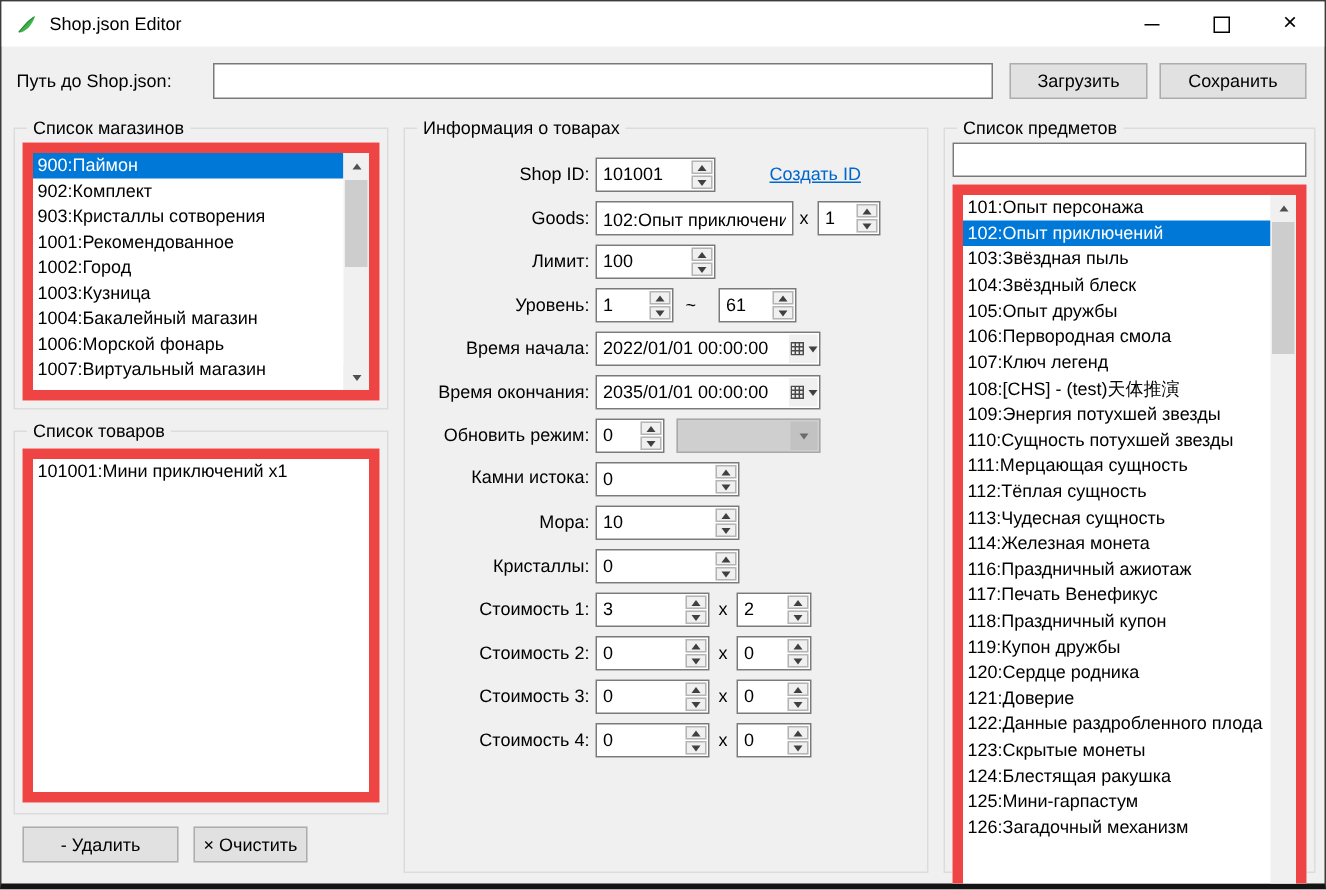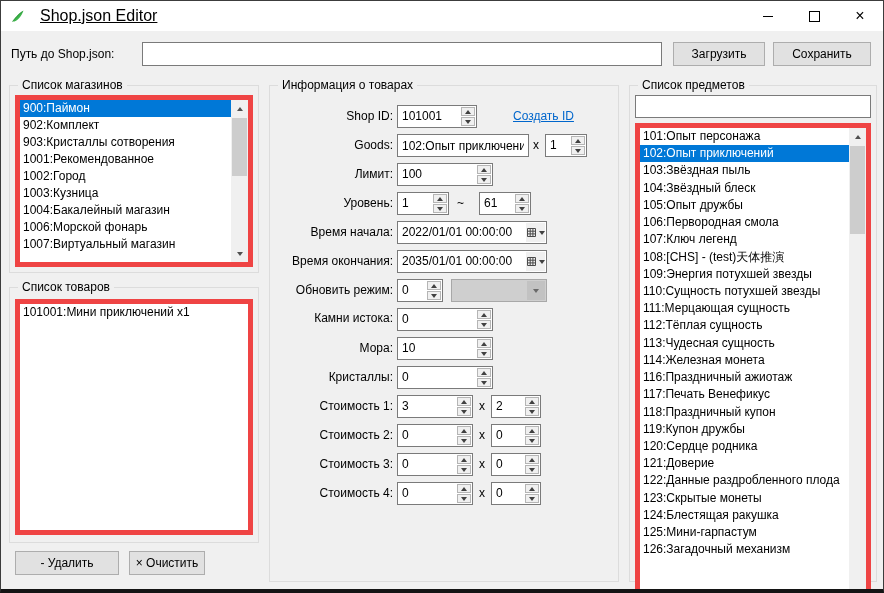--- a/index.html
+++ b/index.html
@@ -5,36 +5,36 @@
   html,body { margin:0; padding:0; background:#d8d8d8; }
   .window {
     position:relative; width:884px; height:593px; box-sizing:border-box;
     border:1px solid #3c3c3c; border-bottom:4px solid #141414;
     background:#f0f0f0; overflow:hidden;
     font-family:"Liberation Sans", sans-serif; font-size:12px; color:#000;
   }
   
   .titlebar { position:absolute; top:0; left:0; right:0; height:30px; background:#fff; display:flex; align-items:center; }
   .app-icon { margin-left:9px; width:16px; height:16px; }
-  .title { margin-left:14px; font-size:16px;text-decoration:underline; }
+  .title { margin-left:7px; font-size:12px; }
   .spacer { flex:1; }
   .caption-btn { width:46px; height:30px; display:flex; align-items:center; justify-content:center; }
   .glyph-min { display:block; width:10px; height:1px; background:#000; }
   .glyph-max { display:block; width:9px; height:9px; border:1px solid #000; }
   .glyph-close { font-size:16px; line-height:1; }
   
   .lbl { position:absolute; white-space:nowrap; }
   .textbox { position:absolute; box-sizing:border-box; border:1px solid #7a7a7a; background:#fff;
              font-family:"Liberation Sans", sans-serif; font-size:12px; padding:2px 4px; outline:none; }
   .btn { position:absolute; box-sizing:border-box; background:#e1e1e1; border:1px solid #adadad;
          display:flex; align-items:center; justify-content:center; cursor:default; white-space:nowrap; }
   .btn-primary { border:2px solid #0078d7; }
   .groupbox { position:absolute; box-sizing:border-box; border:1px solid #dcdcdc; }
   .gb-title { position:absolute; top:-8px; left:8px; background:#f0f0f0; padding:0 4px; white-space:nowrap; }
-  .listbox { position:absolute; box-sizing:border-box; background:#fff; border:5px solid #ef4444; overflow:hidden; }
+  .listbox { position:absolute; box-sizing:border-box; background:#fff; border:7px solid #ef4444; overflow:hidden; }
   .list-item { height:17px; line-height:17px; padding:0 3px; white-space:nowrap; overflow:hidden; }
   .has-scroll .list-item { margin-right:17px; }
   .items-list .list-item { height:17.23px; line-height:17.23px; }
   .list-item.selected { background:#0078d7; color:#fff; }
   .flabel { position:absolute; left:268px; width:124px; height:23px; line-height:23px; text-align:right; white-space:nowrap; }
   .xsep { position:absolute; height:23px; line-height:23px; }
   .link { position:absolute; color:#0066cc; text-decoration:underline; cursor:pointer; white-space:nowrap; }
   
   .spin { position:absolute; box-sizing:border-box; height:23px; background:#fff; border:1px solid #7a7a7a; }
   .spin-val { position:absolute; left:0; top:0; bottom:0; right:16px; padding-left:4px; line-height:21px;
@@ -159,21 +159,21 @@
         <div class="spin-btn">
           <i class="tri tri-up"></i>
         </div>
         <div class="spin-btn">
           <i class="tri tri-down"></i>
         </div>
       </div>
     </div>
 
   <span class="flabel" style="top:162px">Лимит:</span>
-  <div class="spin" style="left:396px; top:162px; width:96px">
+  <div class="spin" style="left:396px; top:162px; width:80px">
       <div class="spin-val">100</div>
       <div class="spin-btns">
         <div class="spin-btn">
           <i class="tri tri-up"></i>
         </div>
         <div class="spin-btn">
           <i class="tri tri-down"></i>
         </div>
       </div>
     </div>

